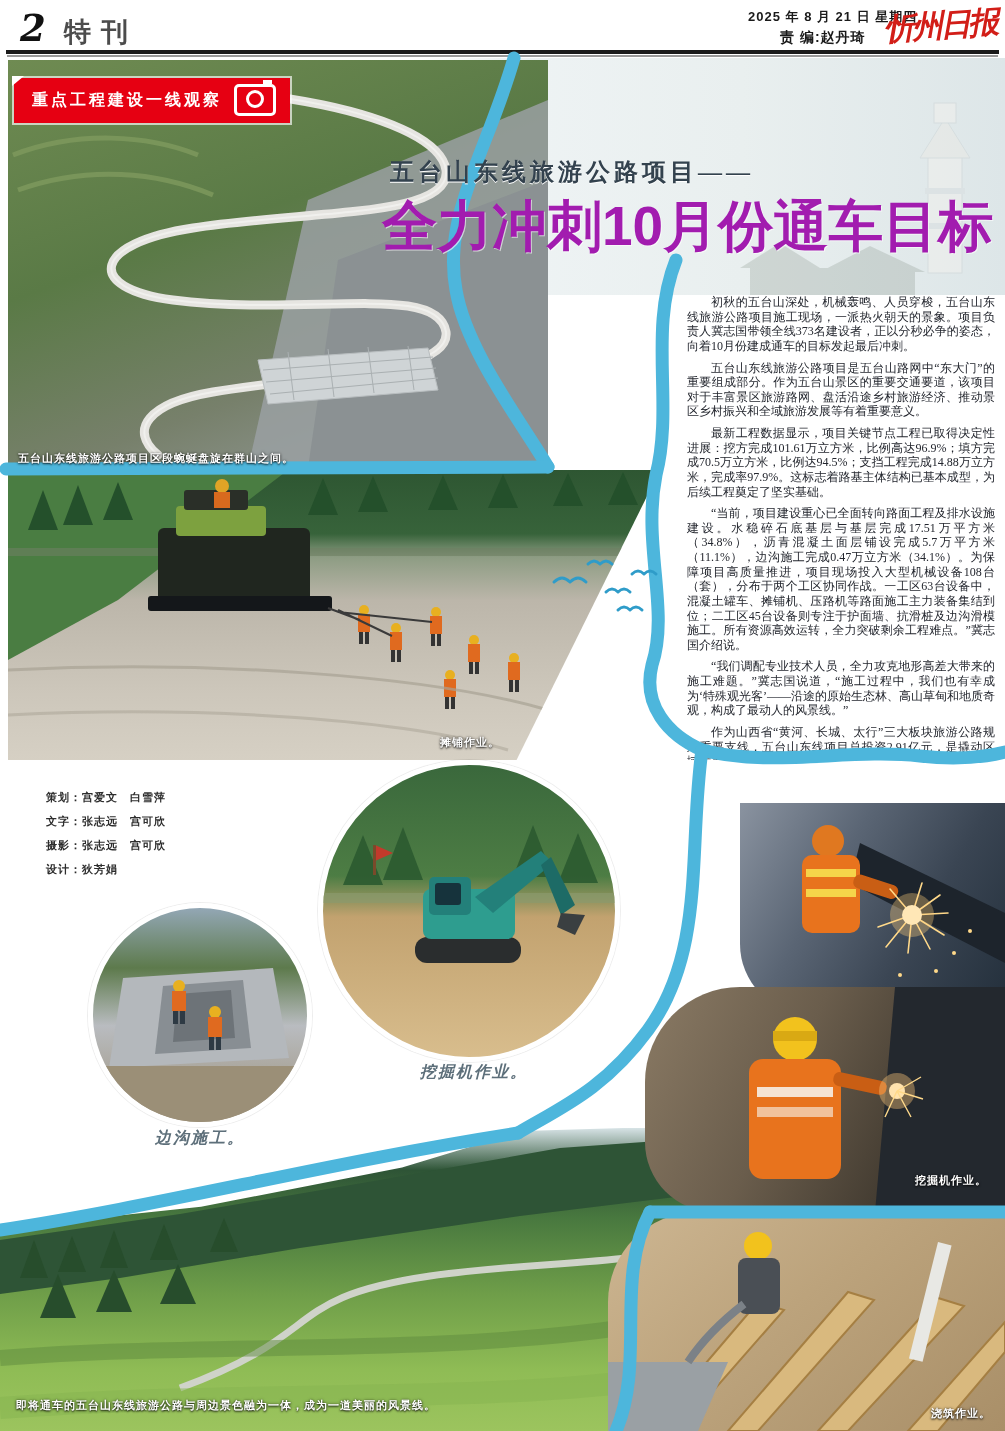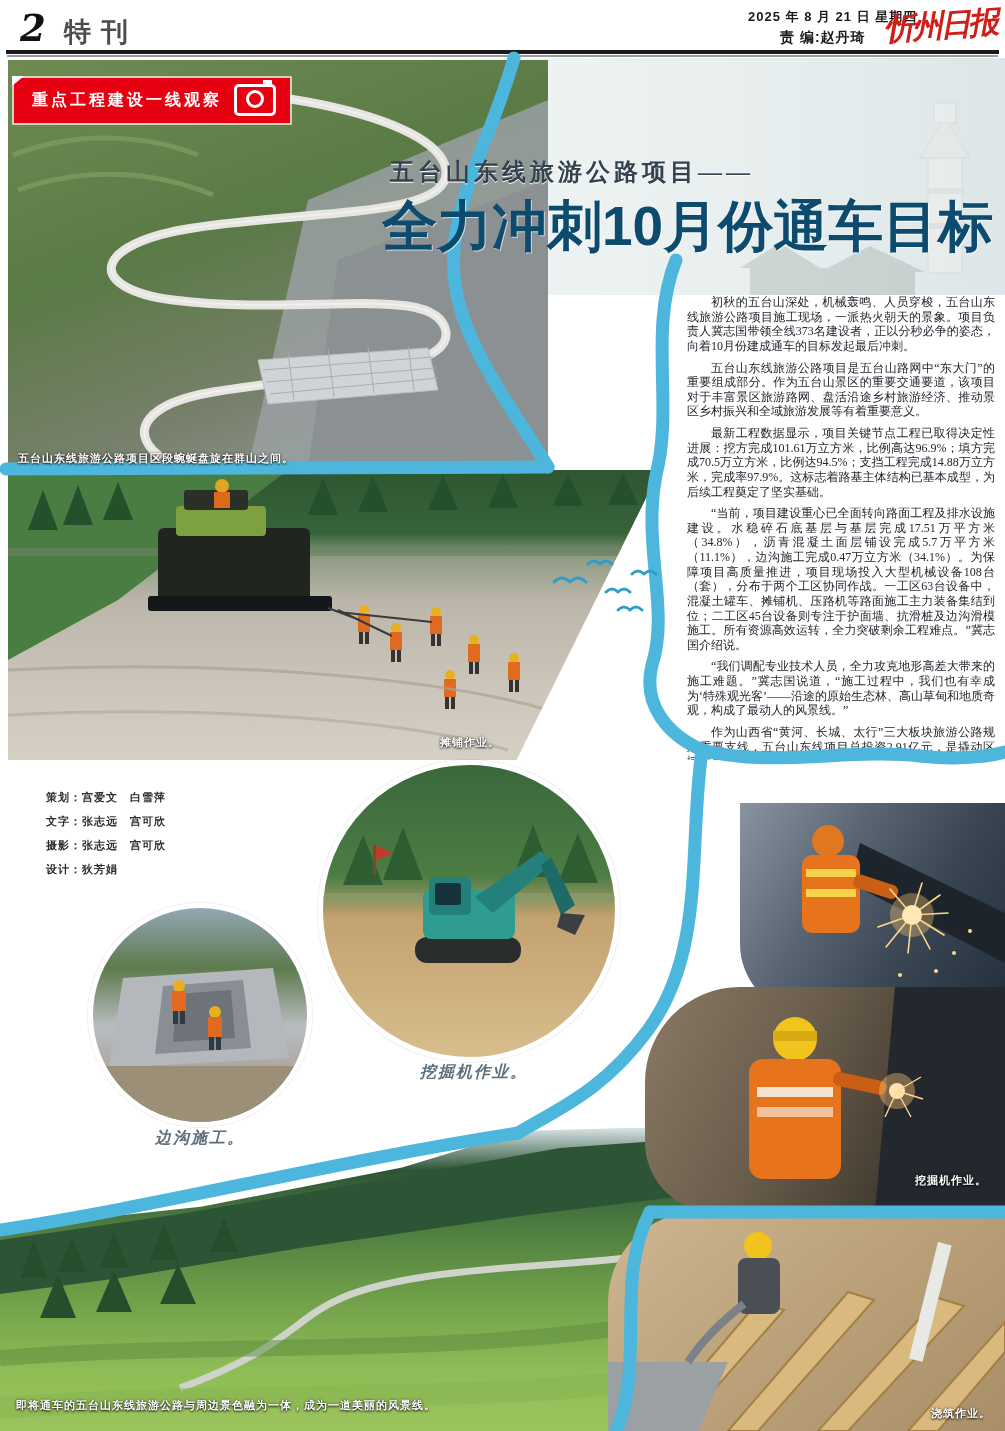--- a/index.html
+++ b/index.html
@@ -22,21 +22,21 @@
   .cam{display:inline-block;width:36px;height:26px;border:3px solid #fff;border-radius:5px;position:relative;margin-left:12px;}
   .cam::before{content:"";position:absolute;left:9px;top:3px;width:12px;height:12px;border:3px solid #fff;border-radius:50%;}
   .cam::after{content:"";position:absolute;right:1px;top:-7px;width:9px;height:4px;background:#fff;}
 
   
   .backdrop{position:absolute;left:420px;top:58px;width:585px;height:237px;z-index:1;
     background:linear-gradient(90deg,rgba(243,247,248,0) 0%,#eef3f4 15%,#e9efef 55%,#dde6e8 100%);}
   .kicker{position:absolute;left:390px;top:156px;z-index:7;font-family:"Liberation Serif",serif;font-weight:bold;
     font-size:24px;letter-spacing:4px;color:#33424e;text-shadow:0 1px 0 #fff;}
   .headline{position:absolute;left:382px;top:190px;z-index:7;width:620px;font-size:55px;font-weight:900;
-    color:#0c4a6e;letter-spacing:0px;font-family:"Liberation Sans",sans-serif;text-shadow:1px 1px 0 rgba(255,255,255,.6);}
+    color:#a21caf;letter-spacing:0px;font-family:"Liberation Sans",sans-serif;text-shadow:1px 1px 0 rgba(255,255,255,.6);}
 
   
   .ph{position:absolute;overflow:hidden;}
   .cap-w{position:absolute;z-index:9;font-size:11px;font-weight:bold;color:#fff;letter-spacing:1px;
     text-shadow:0 1px 2px rgba(0,0,0,.85),0 0 3px rgba(0,0,0,.6);}
   .cap-g{position:absolute;z-index:9;font-size:16px;font-weight:bold;color:#5d6f7a;letter-spacing:2px;font-style:italic;}
 
   .aerial{left:8px;top:60px;width:540px;height:408px;z-index:2;background:linear-gradient(160deg,#6f8b52 0%,#5a7a46 40%,#77806b 70%,#9aa0a2 100%);}
   .paver{left:8px;top:470px;width:652px;height:290px;z-index:2;clip-path:polygon(0 0,100% 0,78% 100%,0 100%);
     background:linear-gradient(180deg,#2e5632 0%,#37633a 22%,#8d9c83 30%,#bcb6aa 45%,#ccc6ba 75%,#d6d0c4 100%);}

